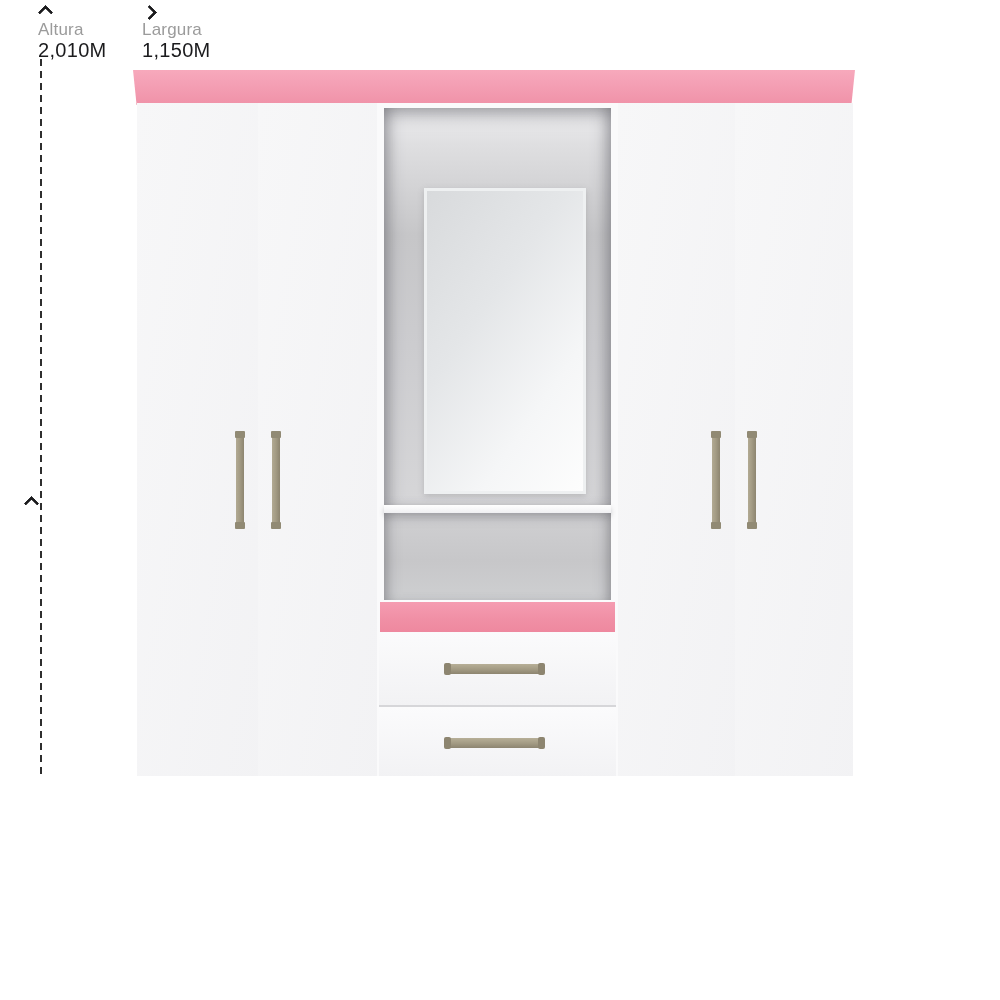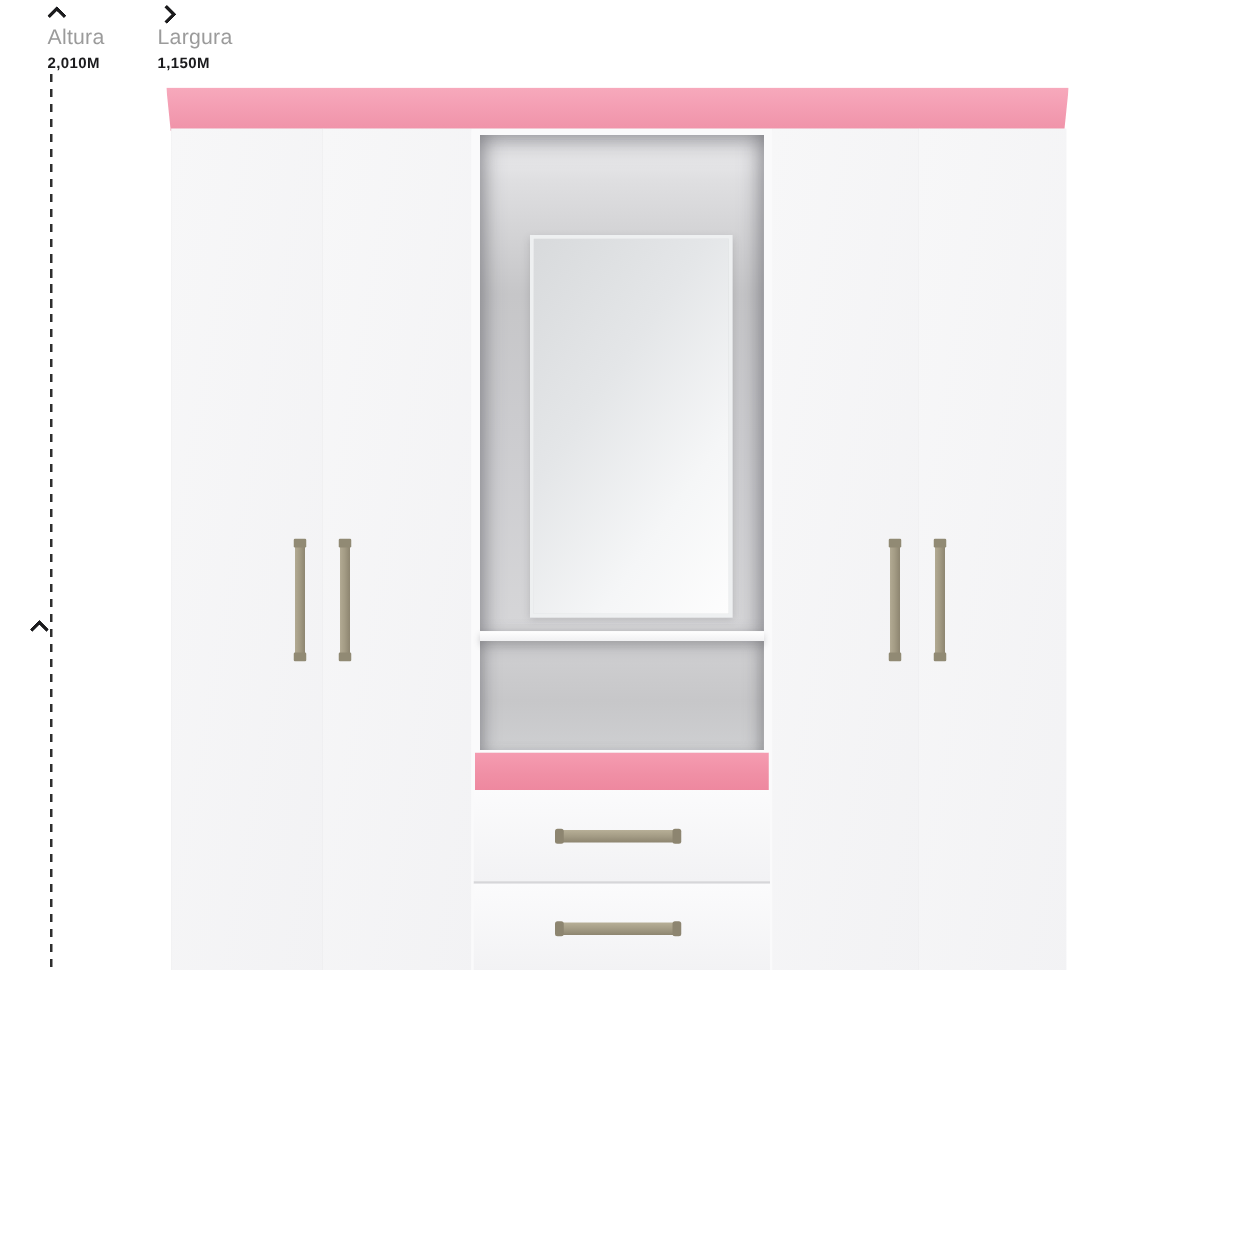--- a/index.html
+++ b/index.html
@@ -4,22 +4,22 @@
 <style>
   html,body{margin:0;padding:0;background:#ffffff;}
   .canvas{
     position:relative;width:1000px;height:776px;background:#ffffff;overflow:hidden;
     font-family:"Liberation Sans", sans-serif;
   }
   
   .dim-item{position:absolute;top:4px;display:flex;flex-direction:column;align-items:flex-start;}
   .dim-item .icon-slot{height:13px;margin-bottom:3px;margin-left:2px;}
   .dim-label{font-size:17px;line-height:19px;color:var(--label-gray,#9b9b9b);letter-spacing:.2px;}
-  .dim-value{font-size:12px;line-height:22px;font-weight:bold;color:var(--value-black,#1b1b1d);letter-spacing:.3px;}
-  .col-h{left:38px;} .col-w{left:126px;} .col-d{left:219px;}
+  .dim-value{font-size:20px;line-height:22px;font-weight:normal;color:var(--value-black,#1b1b1d);letter-spacing:.3px;}
+  .col-h{left:38px;} .col-w{left:142px;} .col-d{left:219px;}
   .chev{display:inline-block;width:8px;height:8px;border:solid var(--value-black,#1d1d1f);border-width:0 3px 3px 0;border-radius:1px;}
   .chev-up{transform:rotate(-135deg);margin-top:3px;}
   .chev-right{transform:rotate(-45deg);}
   .corner-ic{display:inline-block;width:11px;height:8px;border-top:3.5px solid var(--value-black,#1d1d1f);border-right:3.5px solid var(--value-black,#1d1d1f);}
   
   .vline{position:absolute;left:40px;top:59px;width:2px;height:918px;
     background:repeating-linear-gradient(180deg,var(--dimension-line,#2e2e2e) 0 7px,transparent 7px 12px);}
   .hline{position:absolute;left:41px;top:976px;height:2px;width:894px;
     background:repeating-linear-gradient(90deg,var(--dimension-line,#2e2e2e) 0 7px,transparent 7px 12px);}
   .vline-marker{position:absolute;left:26px;top:495px;}

